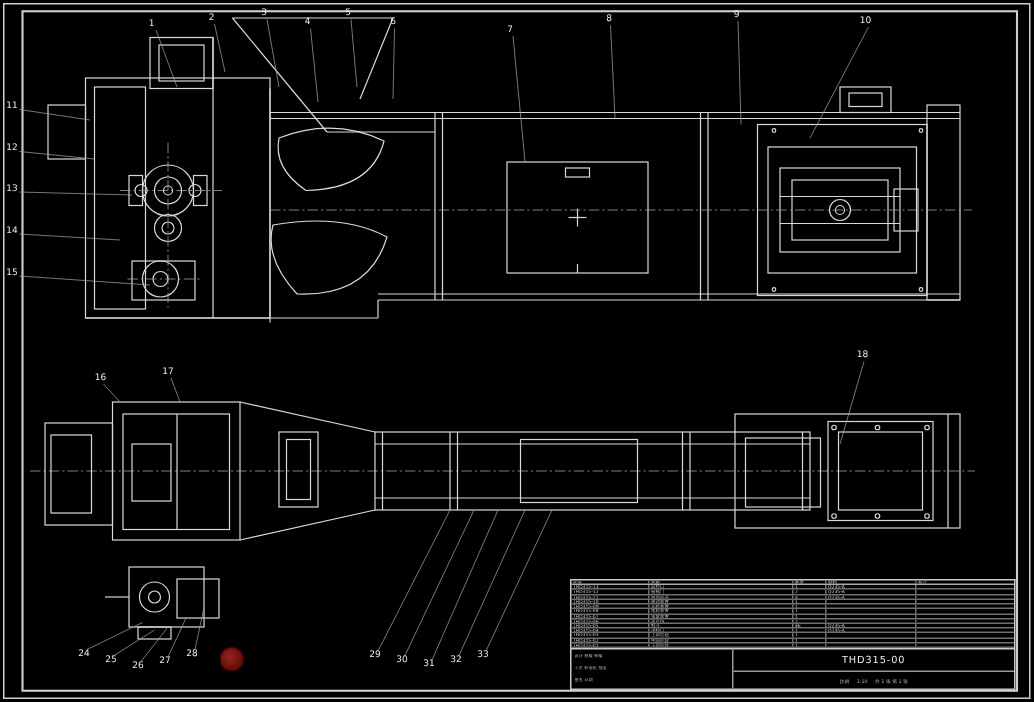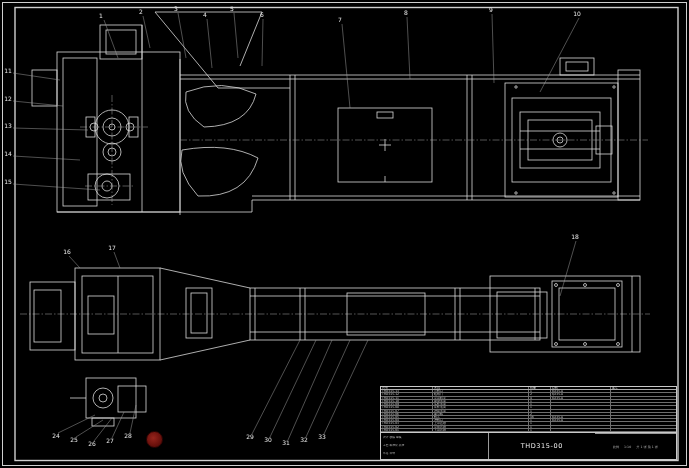--- a/index.html
+++ b/index.html
@@ -27,21 +27,21 @@
   
   .tblock {
     position:absolute; left:380px; top:432px; width:297px; height:28px;
     border:1px solid #c9c9c9; display:flex; background:#000;
   }
   .tb-left { width:96px; border-right:1px solid #9a9a9a; display:flex; flex-direction:column; }
   .tb-name { flex:1.4; font-size:7px; line-height:8px; display:flex; align-items:center; justify-content:center; color:#efefef; letter-spacing:0.5px; overflow:hidden; }
   .tb-mark { flex:1; font-size:2.6px; color:#a8a8a8; display:flex; align-items:center; justify-content:center; border-top:0.5px solid #9a9a9a; overflow:hidden; }
   .tb-mid { width:108px; border-right:1px solid #9a9a9a; display:flex; flex-direction:column; justify-content:space-around; padding:1px 2px; }
   .tb-mid div { font-size:2.8px; line-height:3.4px; color:#b5b5b5; white-space:nowrap; overflow:hidden; }
-  .tb-right { flex:1; display:flex; }
+  .tb-right { flex:1; display:flex; flex-direction:column; }
   .tb-code { flex:1.3; font-size:6.5px; display:flex; align-items:center; justify-content:center; letter-spacing:0.6px; color:#efefef; overflow:hidden; }
   .tb-scale { flex:1; font-size:3.2px; display:flex; gap:5px; align-items:center; justify-content:center; border-top:0.5px solid #9a9a9a; color:#b5b5b5; overflow:hidden; }
   .stamp {
     position:absolute; left:146px; top:431px; width:17px; height:17px; border-radius:50%;
     background: radial-gradient(circle at 42% 40%, #96241c 0%, #6e120d 55%, #420705 100%);
     border:1px solid #2e0403;
   }
 </style>
 </head>
 <body>

